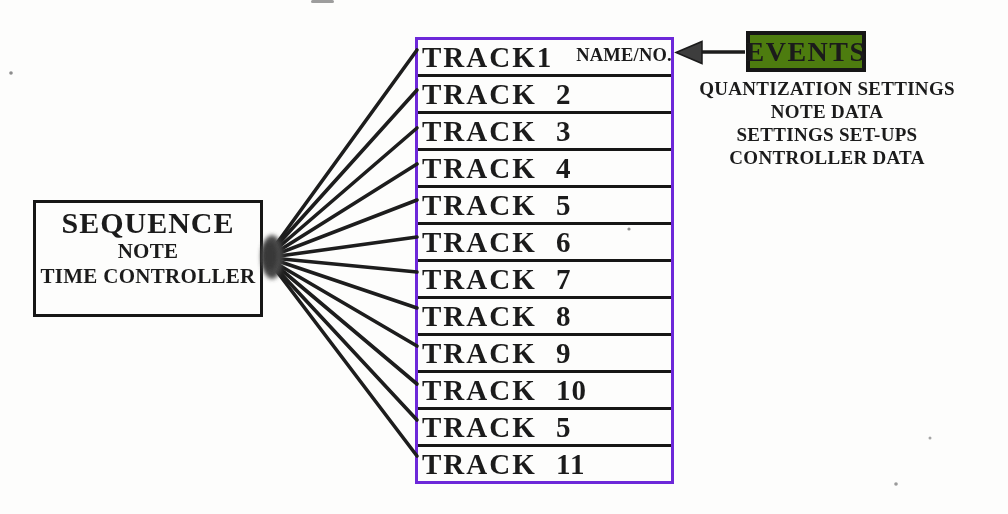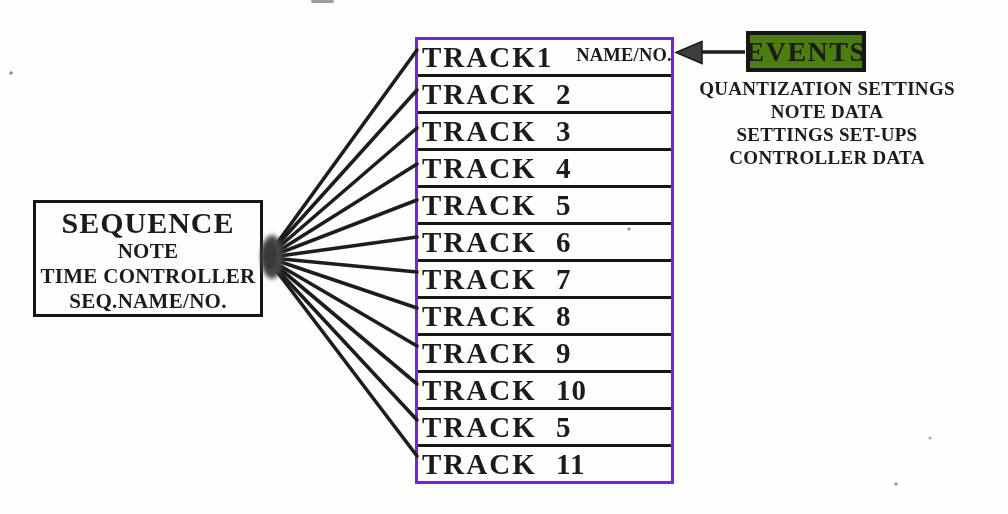--- a/index.html
+++ b/index.html
@@ -116,21 +116,20 @@
 </style>
 </head>
 <body>
 
 <div class="canvas">
 
   <div class="seq-box">
     <div class="seq-title">SEQUENCE</div>
     <div class="seq-line">NOTE</div>
     <div class="seq-line">TIME CONTROLLER</div>
-    <div class="seq-line">SEQ.NAME/NO.</div>
   </div>
 
   <div class="track-list">
     <div class="track-row">
       <span class="t-label">TRACK</span>
       <span class="t-num">1</span>
       <span class="t-suffix">NAME/NO.</span>
     </div>
     <div class="track-row">
       <span class="t-label">TRACK</span>

